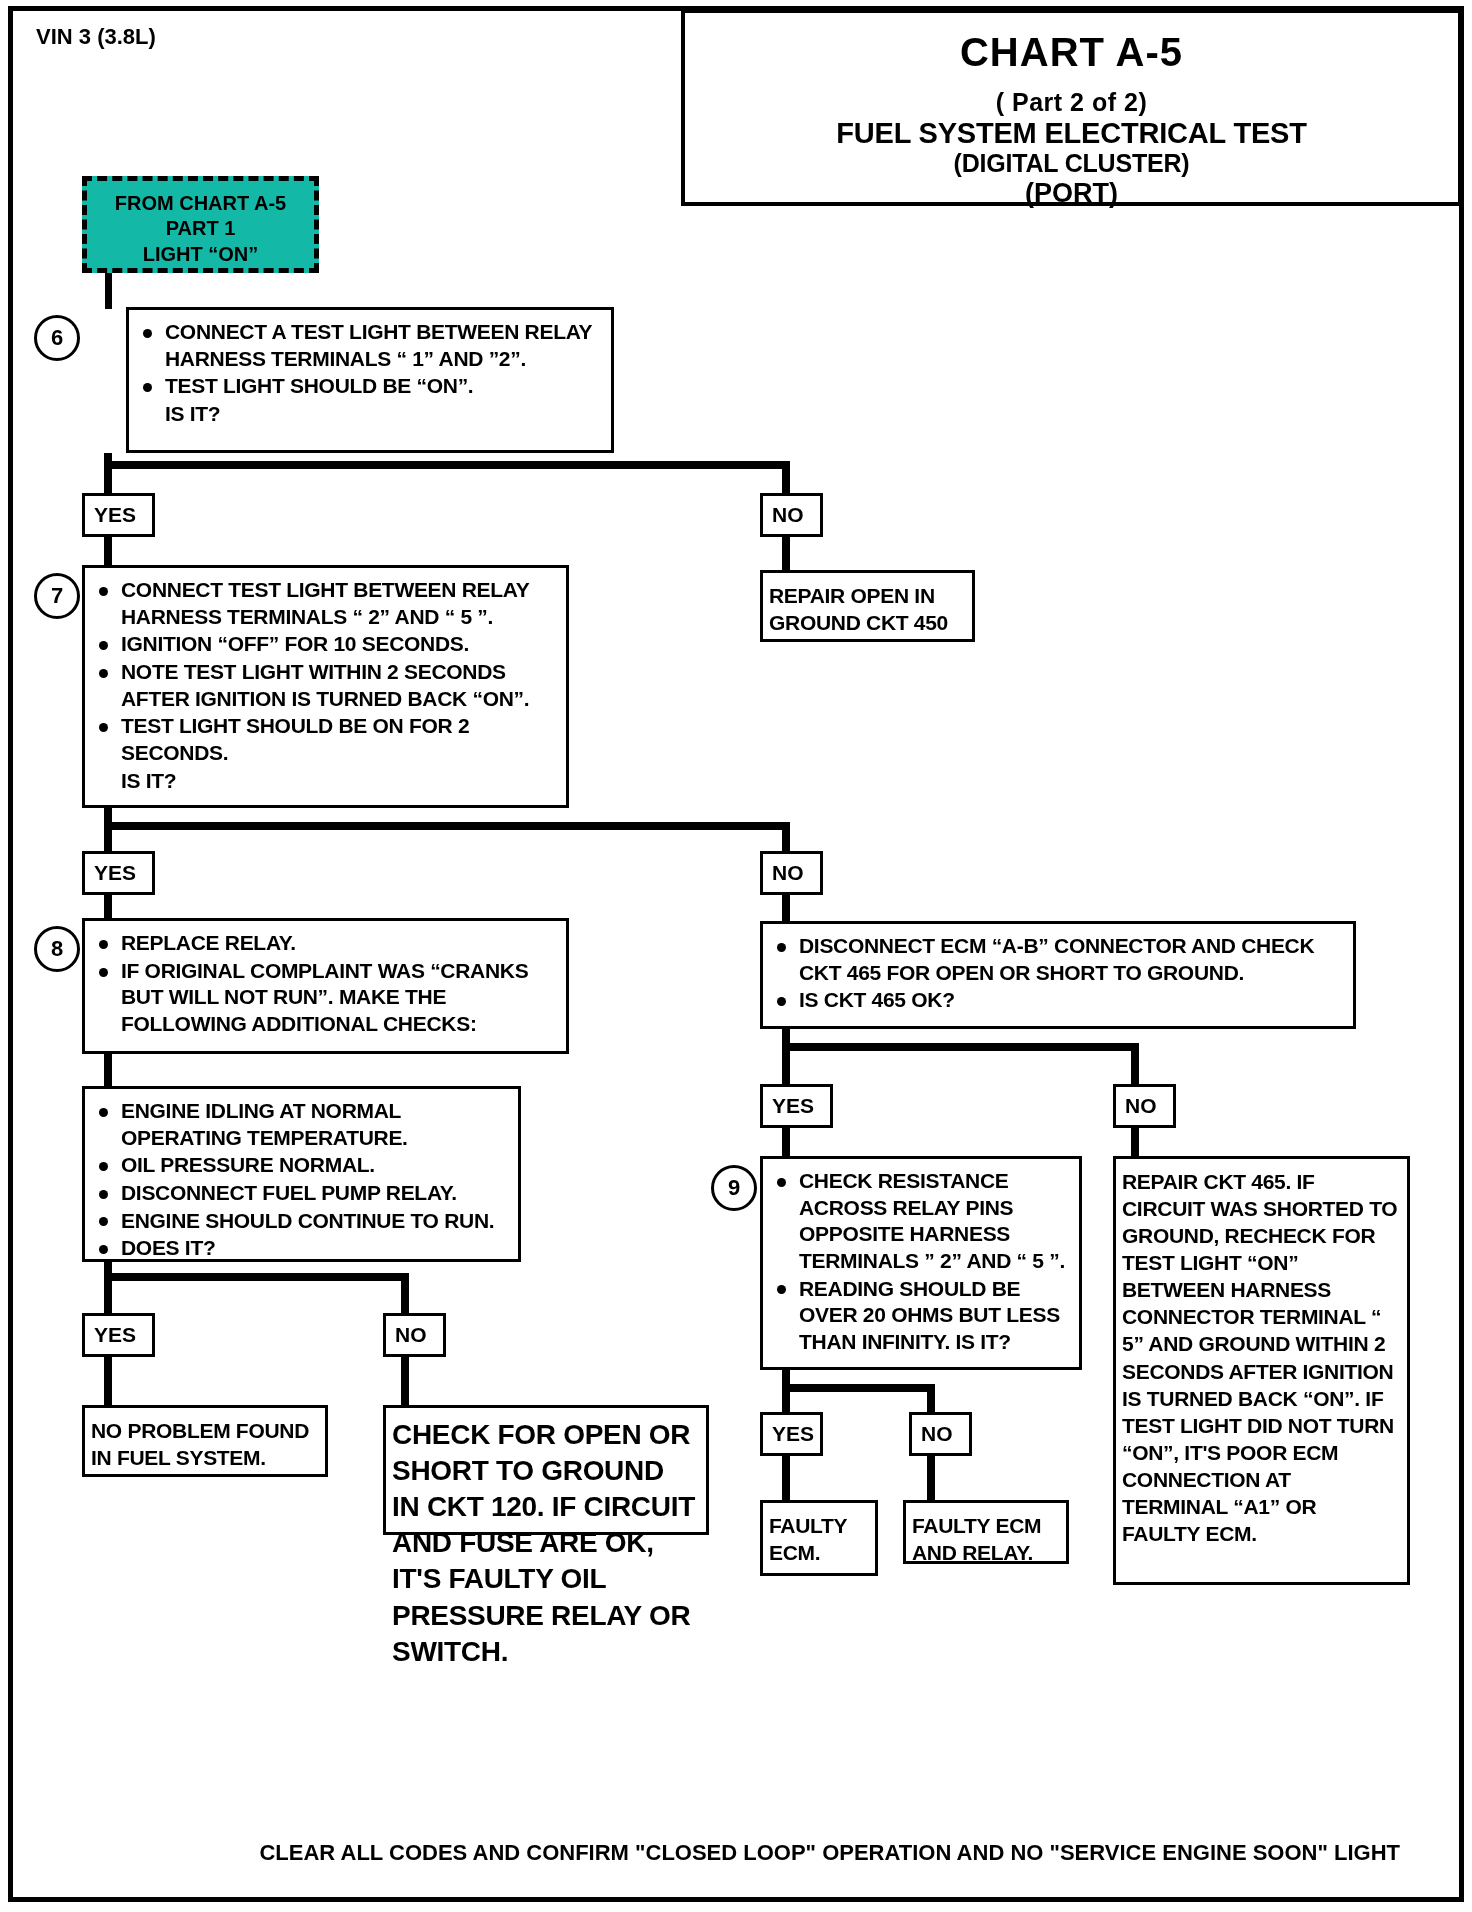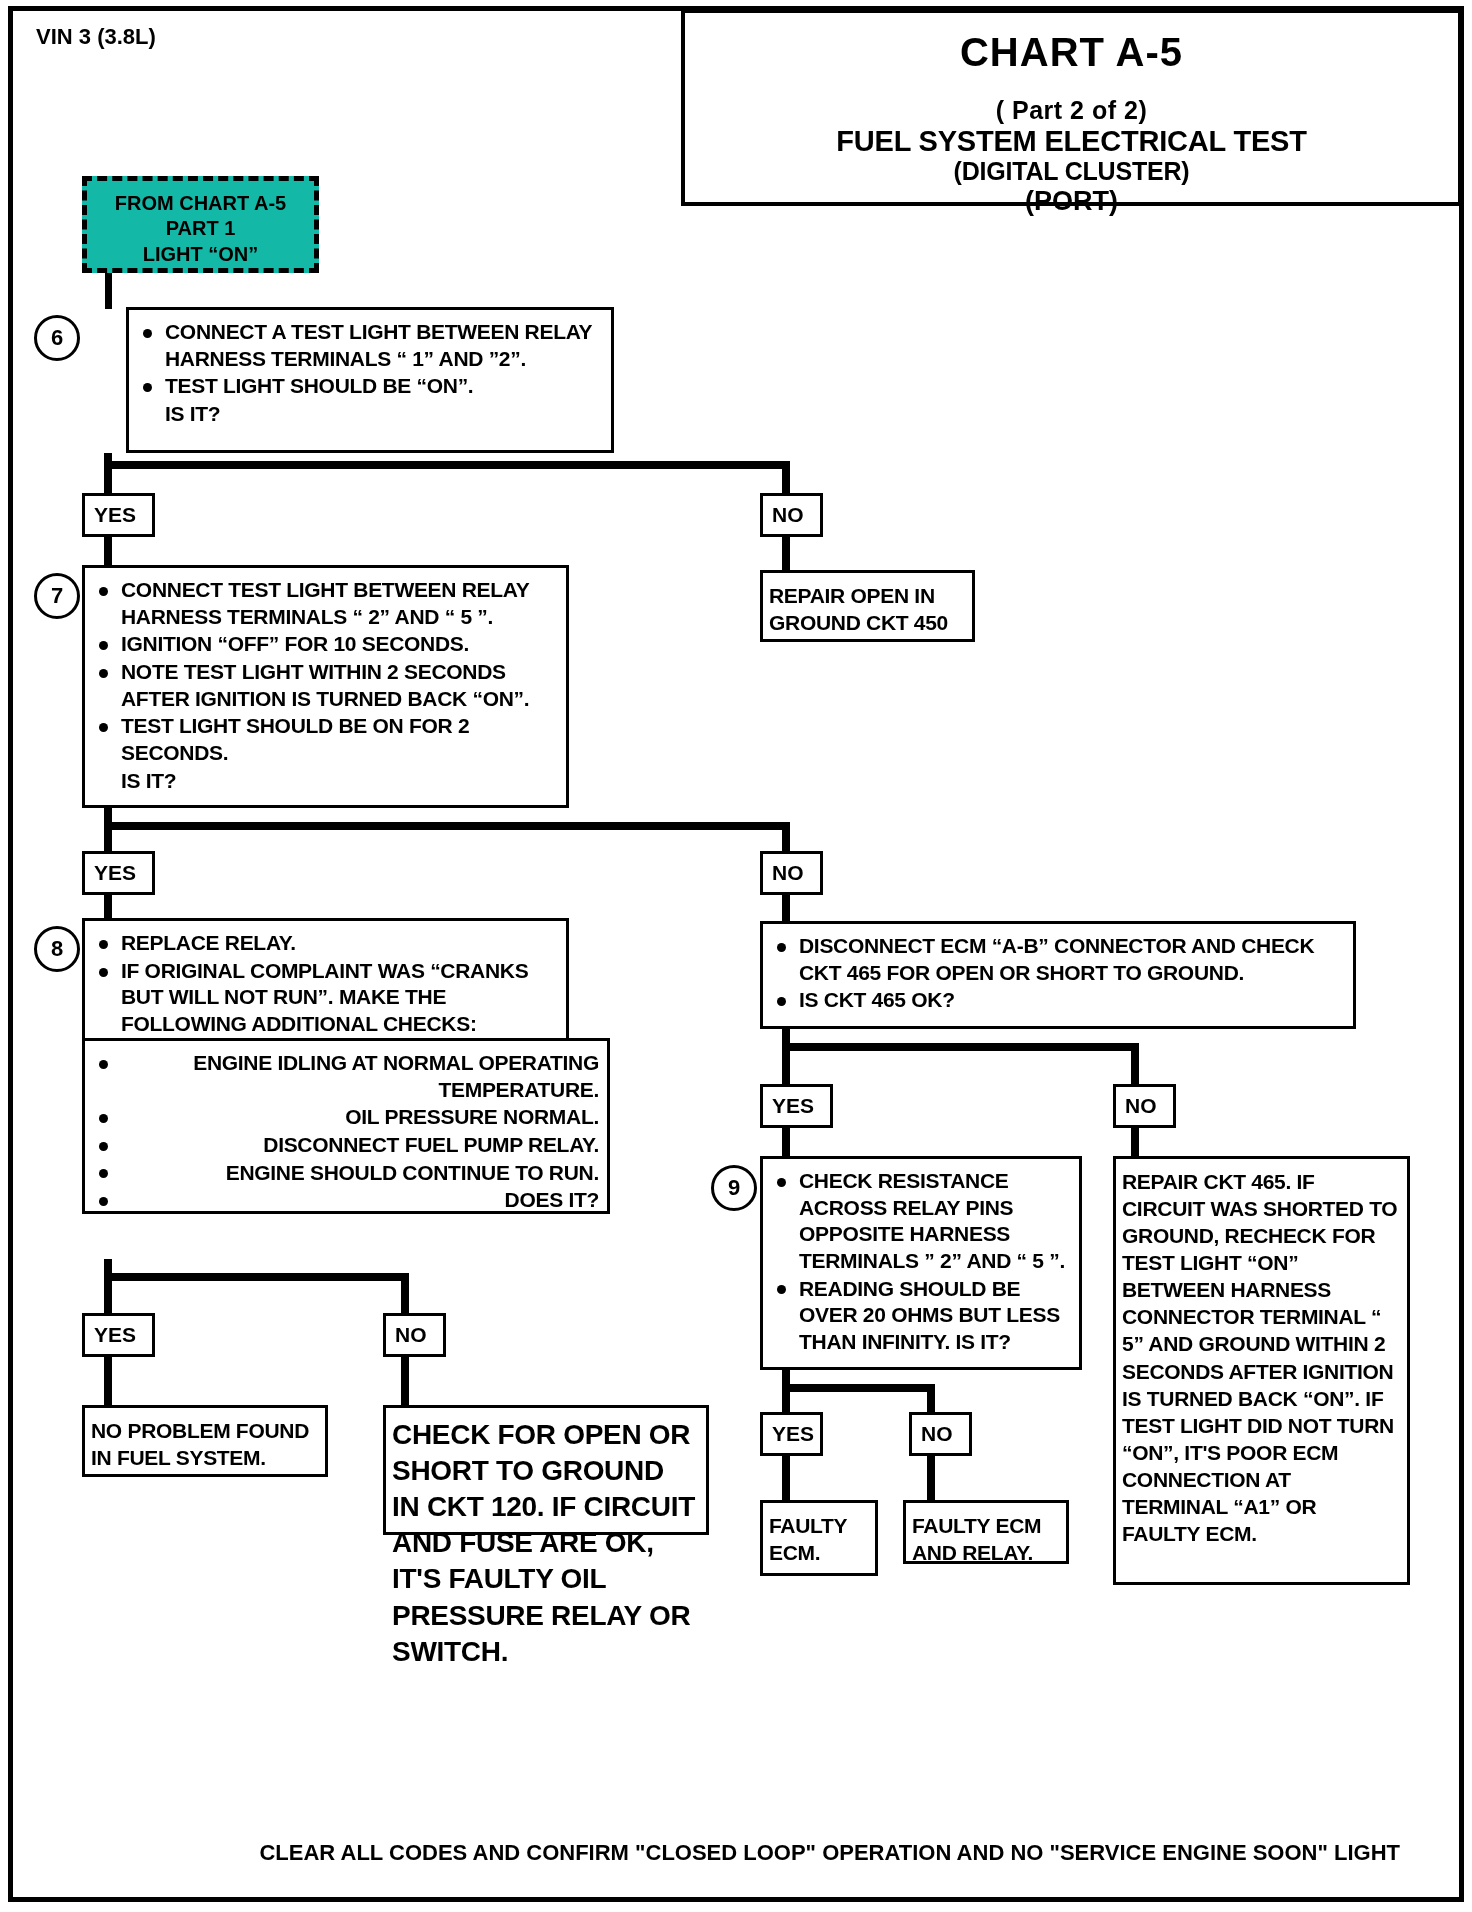--- a/index.html
+++ b/index.html
@@ -39,21 +39,21 @@
   .titlebox{
     position:absolute;
     border:4px solid #000;
     background:#fff;
     box-sizing:border-box;
     text-align:center;
     color:#000;
     font-weight:bold;
   }
   .t-main{font-size:40px;letter-spacing:1px;line-height:1.05;margin-top:18px;}
-  .t-part{font-size:25px;letter-spacing:0.5px;line-height:1.1;margin-top:24px;}
+  .t-part{font-size:25px;letter-spacing:0.5px;line-height:1.1;margin-top:16px;}
   .t-sub{font-size:29px;letter-spacing:-0.2px;line-height:1.12;}
   .t-sub2{font-size:25px;letter-spacing:-0.2px;line-height:1.15;}
   .t-sub3{font-size:27px;letter-spacing:0px;line-height:1.15;}
   .vin{
     position:absolute;
     font-size:22px;font-weight:bold;color:#000;letter-spacing:0px;
   }
   .ynbox{
     position:absolute;
     border:3px solid #000;background:#fff;box-sizing:border-box;
@@ -173,21 +173,21 @@
 
   <div class="box pad" style="left:760px;top:921px;width:596px;height:108px;font-size:21px;">
     <ul class="bl">
       <li>DISCONNECT ECM “A-B” CONNECTOR AND CHECK CKT 465 FOR OPEN OR SHORT TO GROUND.</li>
       <li>IS CKT 465 OK?</li>
     </ul>
   </div>
 
   <div class="line" style="left:104px;top:1054px;width:8px;height:32px;"></div>
 
-  <div class="box pad" style="left:82px;top:1038px;width:528px;height:176px;font-size:21px;text-align:right;">
+  <div class="box pad" style="left:82px;top:1086px;width:439px;height:176px;font-size:21px;">
     <ul class="bl">
       <li>ENGINE IDLING AT NORMAL OPERATING TEMPERATURE.</li>
       <li>OIL PRESSURE NORMAL.</li>
       <li>DISCONNECT FUEL PUMP RELAY.</li>
       <li>ENGINE SHOULD CONTINUE TO RUN.</li>
       <li>DOES IT?</li>
     </ul>
   </div>
 
   <div class="line" style="left:104px;top:1259px;width:8px;height:58px;"></div>

